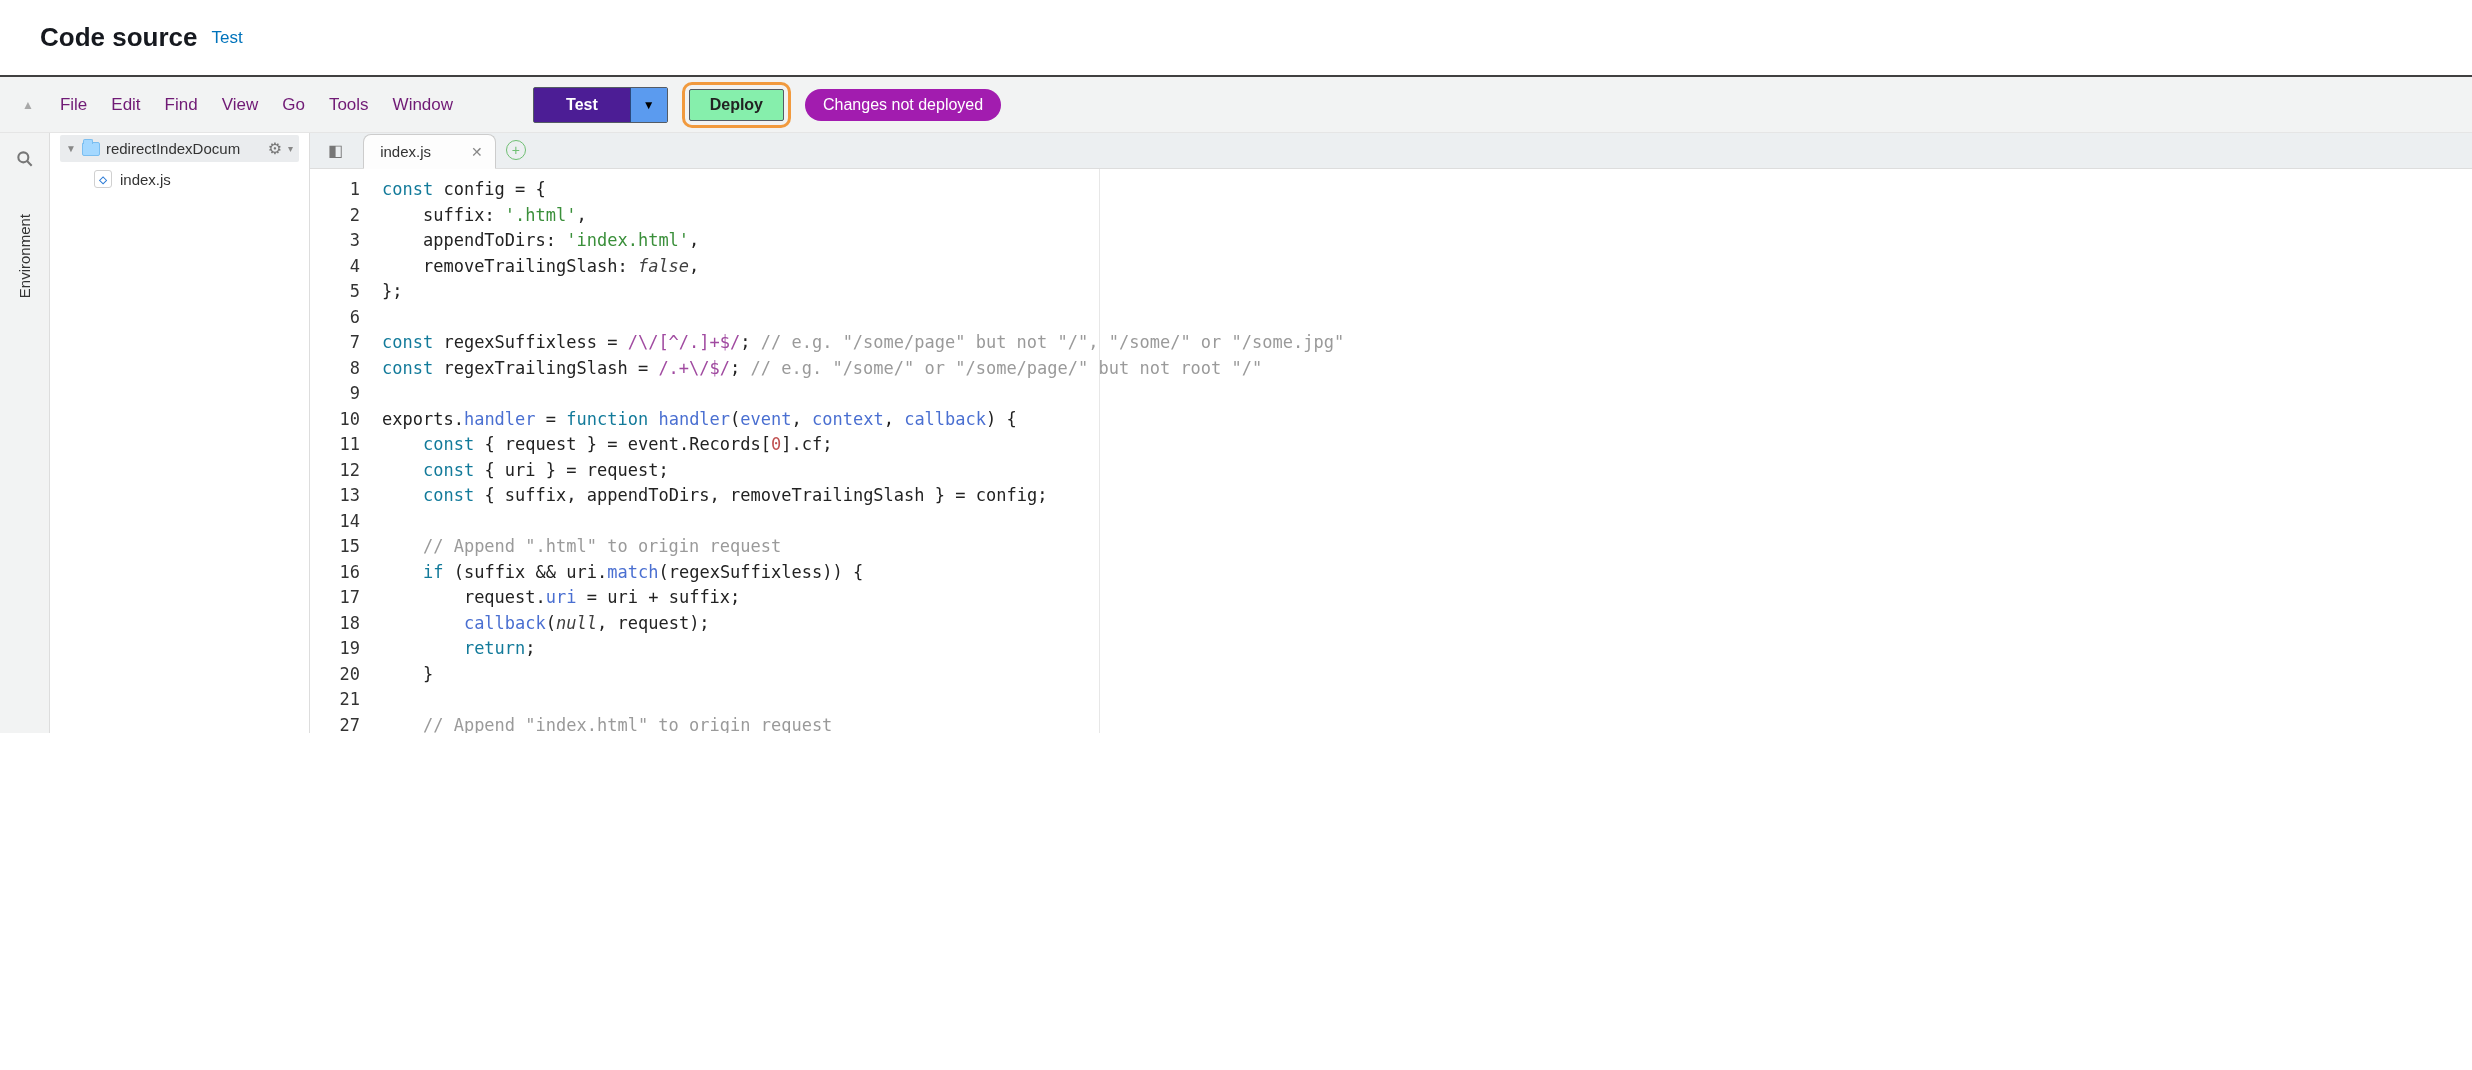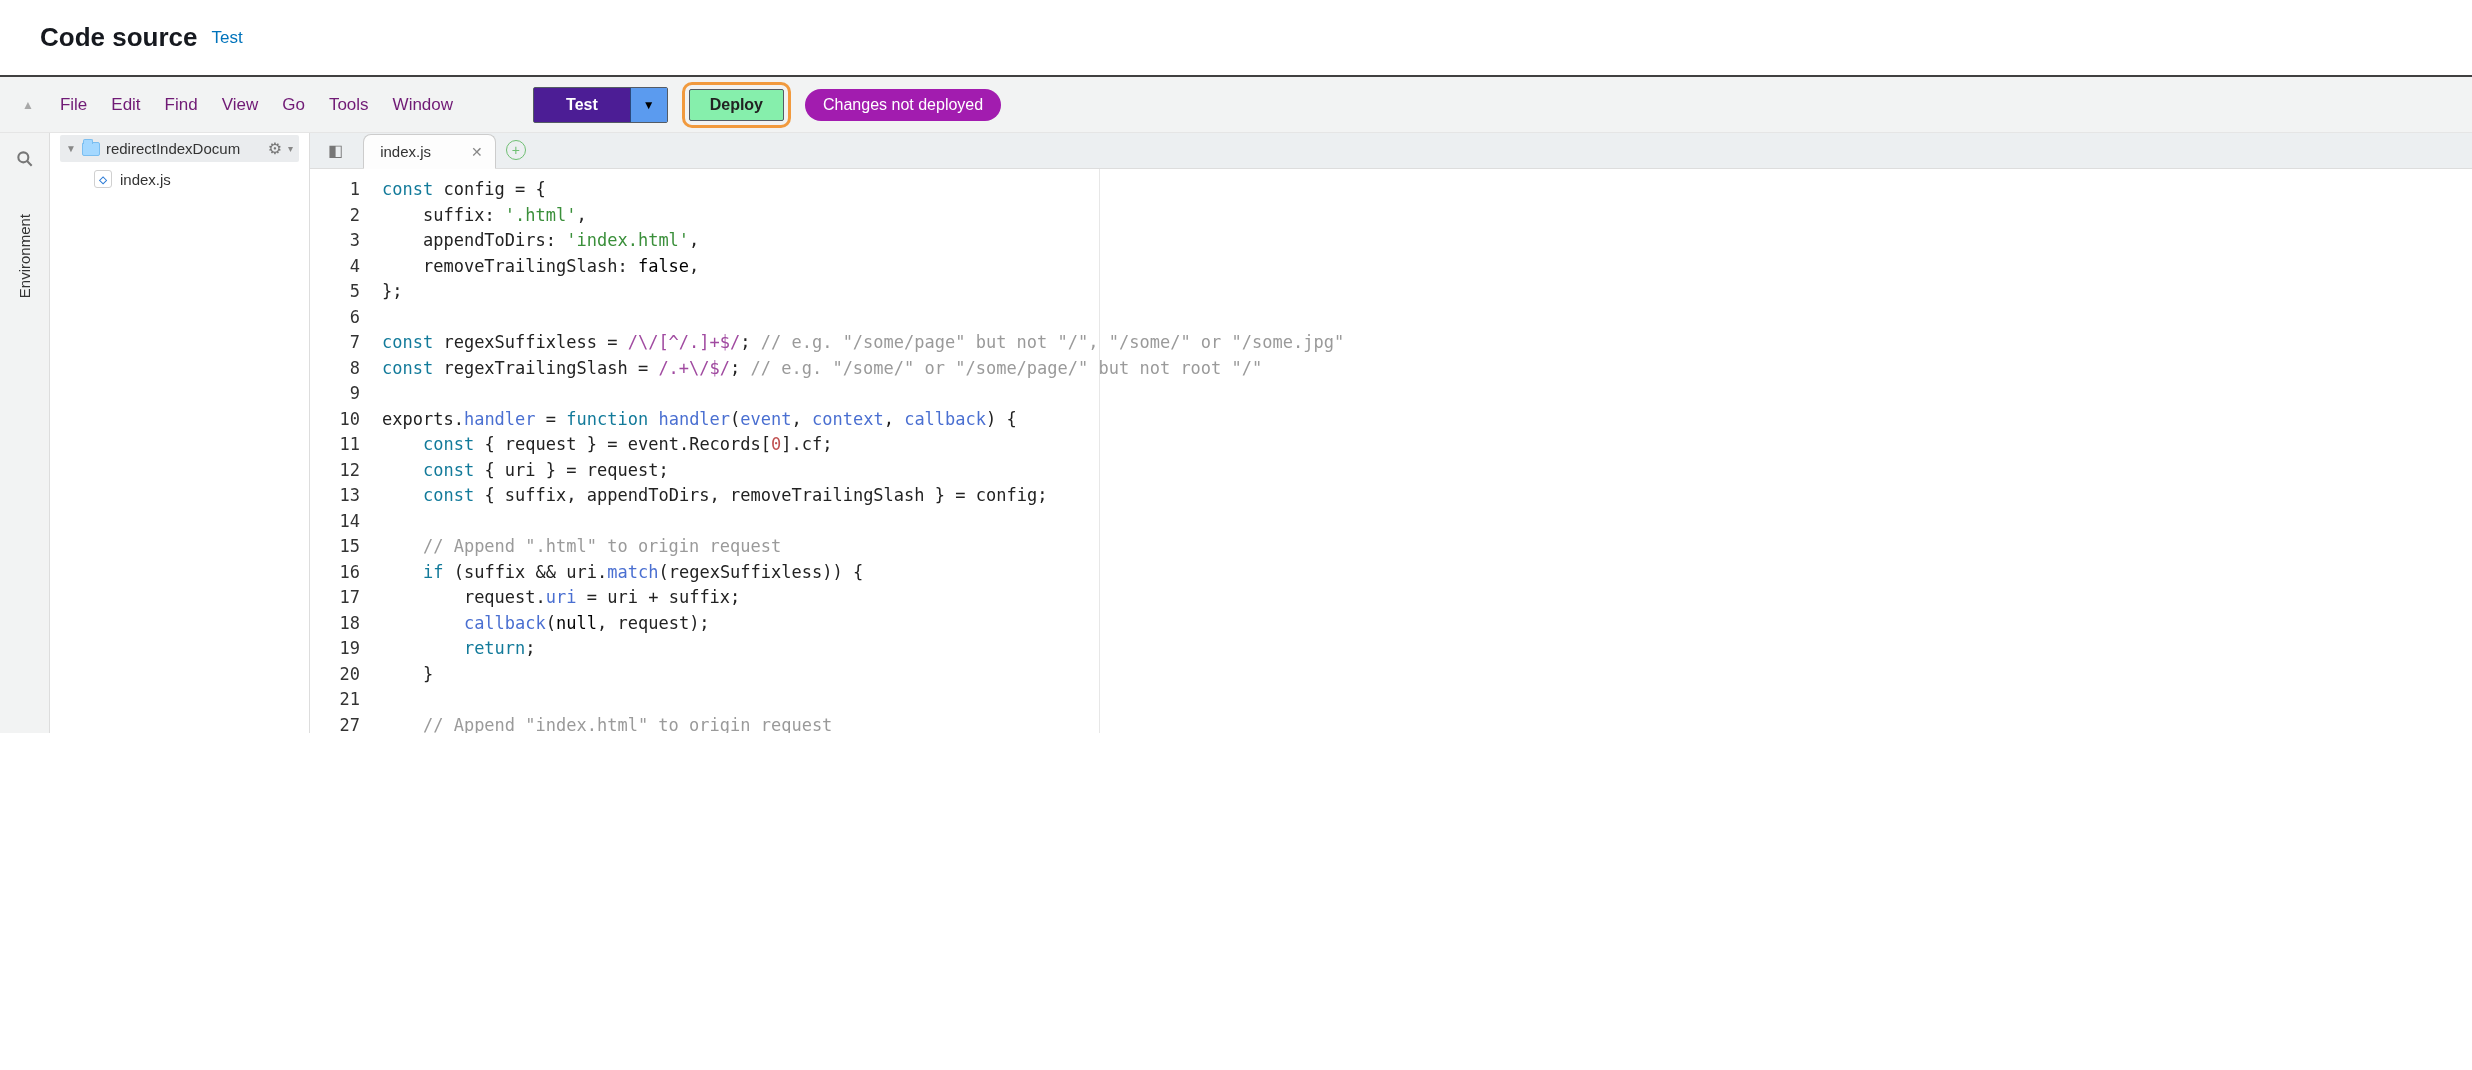--- a/index.html
+++ b/index.html
@@ -228,21 +228,21 @@
     flex: 1;
     padding: 8px 0 8px 12px;
     white-space: pre;
     color: #222;
     border-right: 1px solid #e7e7e7;
     max-width: 730px;
   }
   .codewrap .fillrest { flex: 1; }
   .tok-kw { color: #127a9a; }
   .tok-str { color: #3a8f3a; }
-  .tok-bool { color: #000000; }
+  .tok-bool { color: #404040; font-style: italic; }
   .tok-num { color: #c05050; }
   .tok-regex { color: #a04aa0; }
   .tok-cmt { color: #9a9a9a; }
   .tok-fn { color: #4a6fd1; }
   .tok-id { color: #4a6fd1; }
 </style>
 </head>
 <body>
 
 <div class="panel-header">

